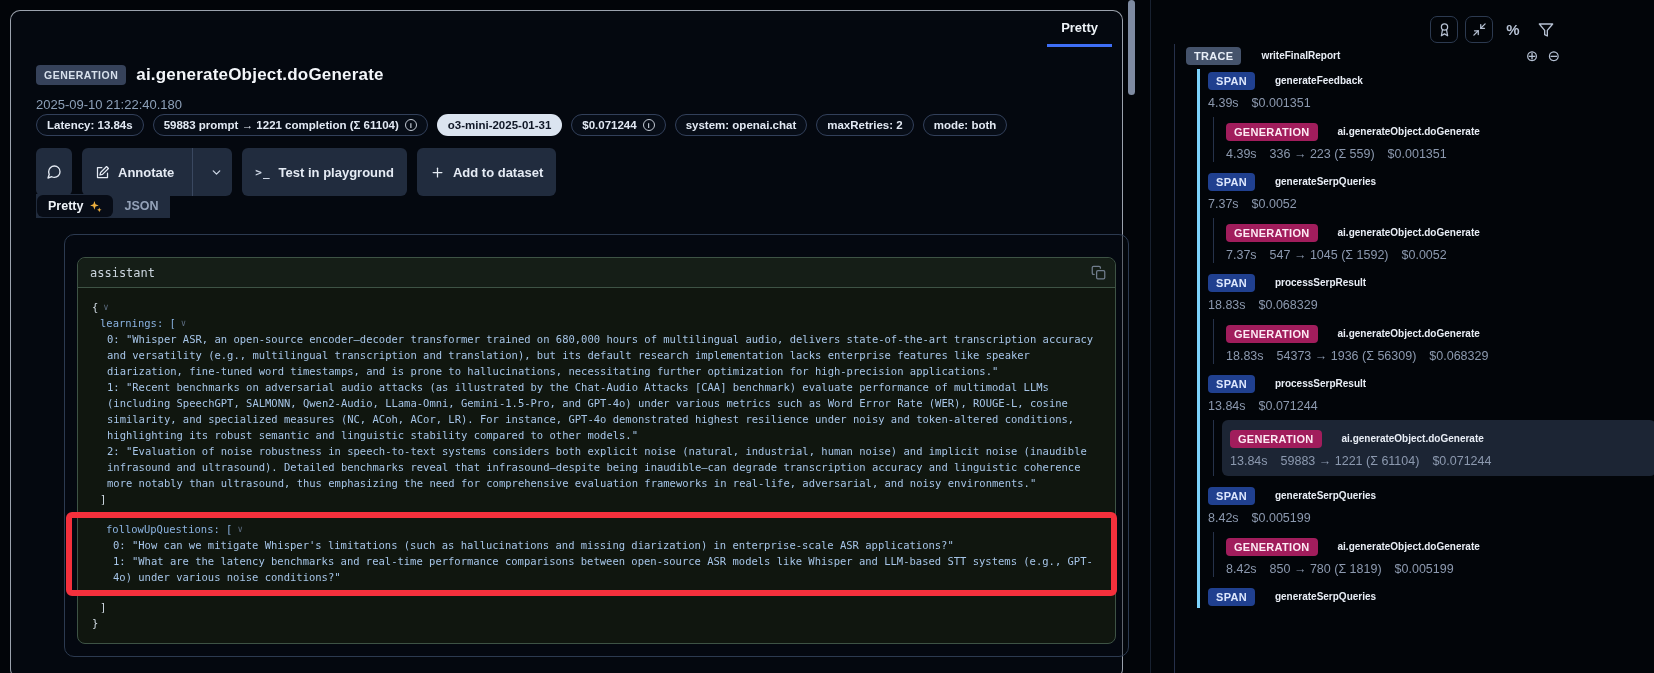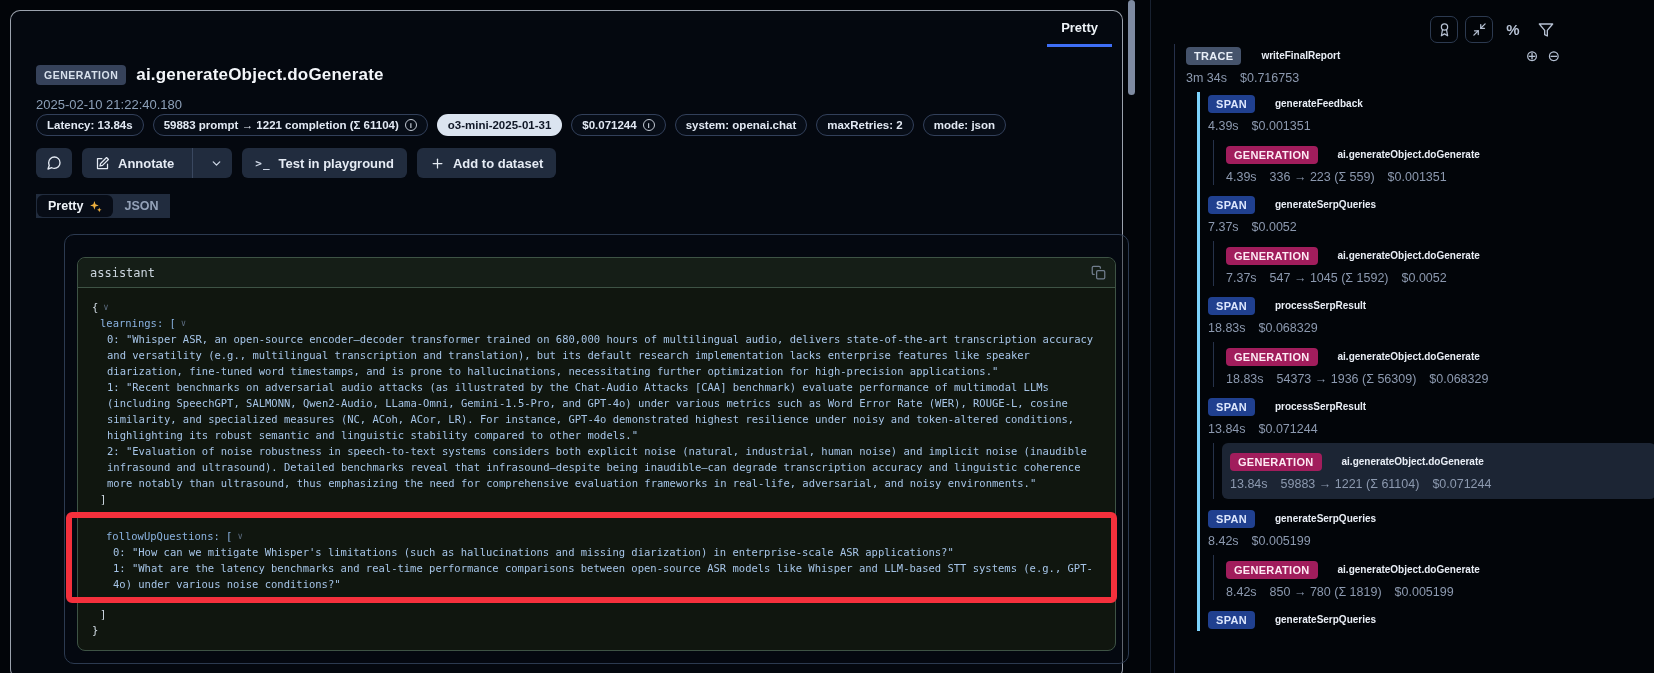--- a/index.html
+++ b/index.html
@@ -28,21 +28,21 @@
   .page-title{font-size:17px;font-weight:700;color:#f3f6fa;letter-spacing:.2px;}
   .timestamp{position:absolute;left:25px;top:86px;font-size:13px;color:#8da0b8;}
 
   .pills{position:absolute;left:25px;top:103px;display:flex;gap:9px;}
   .pill{display:flex;align-items:center;gap:6px;height:22px;padding:0 10px;border:1px solid #32405a;
         border-radius:12px;background:rgba(10,16,28,.6);color:#e2e9f3;font-size:11.5px;font-weight:700;white-space:nowrap;}
   .pill.light{background:var(--model-pill-bg);color:var(--model-pill-text);border-color:transparent;}
   .info-i{width:12px;height:12px;border:1px solid currentColor;border-radius:50%;font-size:8px;font-weight:700;
         display:flex;align-items:center;justify-content:center;opacity:.85;font-style:normal;}
 
-  .btn-row{position:absolute;left:25px;top:137px;display:flex;gap:10px;height:30px;}
+  .btn-row{position:absolute;left:25px;top:137px;display:flex;gap:10px;height:48px;}
   .btn{display:flex;align-items:center;gap:8px;background:#212c3e;border-radius:6px;padding:0 13px;
        color:#e5ebf4;font-size:13px;font-weight:600;cursor:pointer;white-space:nowrap;}
   .icon-btn{width:36px;justify-content:center;padding:0;}
   .split{padding-right:0;}
   .split-divider{width:1px;align-self:stretch;background:#3a4860;margin-left:10px;}
   .split-caret{padding:0 9px;display:flex;align-items:center;height:100%;}
   .term-glyph{font-family:"DejaVu Sans Mono",monospace;font-size:11px;font-weight:700;letter-spacing:1px;color:#cdd6e4;}
 
   .view-toggle{position:absolute;left:25px;top:183px;display:flex;background:#212c3e;border-radius:0;padding:1px;text-align:center;}
   .vt{padding:4px 11px;font-size:12.5px;font-weight:600;color:#94a2b8;display:flex;gap:6px;align-items:center;
@@ -60,21 +60,21 @@
   .code{padding:11px 10px 12px 14px;font-family:"DejaVu Sans Mono",monospace;font-size:10.5px;line-height:16px;
         color:#a6c5e8;overflow-wrap:anywhere;}
   .cl{min-height:16px;}
   .lvl1{padding-left:8px;}
   .lvl2{padding-left:15px;}
   .p{color:#d2dce6;}
   .k{color:#8ab2e0;}
   .str{color:#a6c5e8;}
   .chev{color:#5a6a7e;font-size:9px;margin-left:5px;vertical-align:1px;cursor:pointer;}
   .red-box{border:6px solid var(--annotation-red);border-radius:6px;margin:5px -12px 3px -26px;
-        padding:10px 6px 5px 26px;}
+        padding:3px 6px 5px 26px;}
 
   
   #scroll-thumb{position:absolute;left:1128px;top:0;width:7px;height:95px;background:#7e8ba1;border-radius:4px;cursor:grab;}
   .sb-line1{position:absolute;left:1150px;top:0;bottom:0;width:1px;background:#182130;}
   .sb-line2{position:absolute;left:1174px;top:44px;bottom:0;width:1px;background:#26304a;}
   .sb-content{position:absolute;left:1186px;top:44px;width:374px;}
   .t-row{display:flex;align-items:center;gap:20px;height:23px;cursor:pointer;}
   .badge{font-size:11px;font-weight:700;padding:3px 8px;border-radius:4px;letter-spacing:.3px;white-space:nowrap;}
   .b-trace{background:var(--badge-trace);color:#e8eef7;}
   .b-span{background:var(--badge-span);color:#dde7fd;}
@@ -106,21 +106,21 @@
 
   <div class="preview-tab">
     <span>Pretty</span>
   </div>
 
   <div class="hdr-row">
     <span class="type-badge">GENERATION</span>
     <span class="page-title">ai.generateObject.doGenerate</span>
   </div>
 
-  <div class="timestamp">2025-02-10 21:22:40.180</div>
+  <div class="timestamp">2025-09-10 21:22:40.180</div>
 
   <div class="pills" id="pills">
   <span class="pill">
     <span class="pill-label">Latency: 13.84s</span>
 
   </span>
 
   <span class="pill">
     <span class="pill-label">59883 prompt → 1221 completion (Σ 61104)</span>
     <i class="info-i">i</i>
@@ -140,21 +140,21 @@
     <span class="pill-label">system: openai.chat</span>
 
   </span>
 
   <span class="pill">
     <span class="pill-label">maxRetries: 2</span>
 
   </span>
 
   <span class="pill">
-    <span class="pill-label">mode: json</span>
+    <span class="pill-label">mode: both</span>
 
   </span>
 </div>
 
   <div class="btn-row">
     <div class="btn icon-btn">
       <svg width="16" height="16" viewBox="0 0 24 24" fill="none" stroke="currentColor" stroke-width="2" stroke-linecap="round" stroke-linejoin="round">
           <path d="M21 11.5a8.38 8.38 0 0 1-8.5 8.5 8.5 8.5 0 0 1-3.8-.9L3 21l1.9-5.7a8.38 8.38 0 0 1-.9-3.8 8.5 8.5 0 0 1 8.5-8.5 8.38 8.38 0 0 1 8.5 8.5z"></path>
         </svg>
     </div>
@@ -265,24 +265,20 @@
 
 <div class="sb-content">
   <div class="t-row">
     <span class="badge b-trace">TRACE</span>
     <span class="t-name">writeFinalReport</span>
     <span class="tree-controls">
       <span>⊕</span>
       <span>⊖</span>
     </span>
   </div>
-  <div class="t-metrics" id="trace-metrics">
-      <span class="mp">3m 34s</span>
-      <span class="mp">$0.716753</span>
-    </div>
   <div class="trace-kids" id="trace-kids">
   <div class="span-node">
     <div class="t-row">
       <span class="badge b-span">SPAN</span>
       <span class="t-name">generateFeedback</span>
       <span class="collapse-minus"></span>
     </div>
     <div class="t-metrics">
           <span class="mp">4.39s</span>
           <span class="mp">$0.001351</span>

